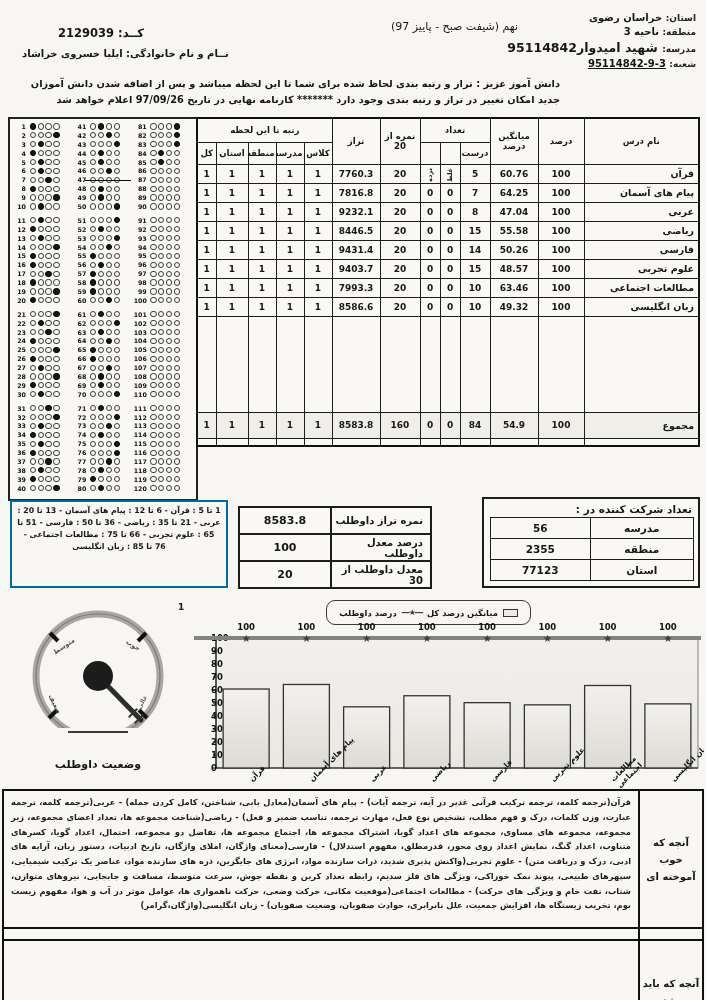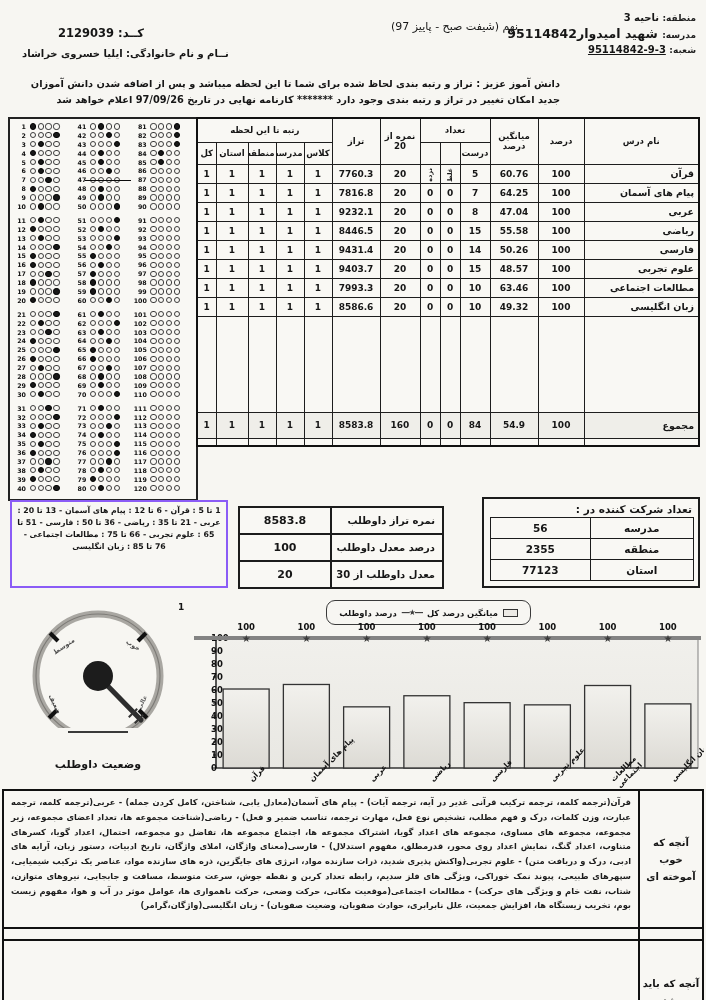--- a/index.html
+++ b/index.html
@@ -28,42 +28,42 @@
   }
   .band { display:flex; }
   .group { width:62px; display:flex; flex-direction:column; }
   .q-row { height:8.9px; display:flex; align-items:center; position:relative; }
   .q-num { width:13px; font-size:6.3px; font-weight:bold; text-align:right; margin-right:2px; color:#111; }
   .bubble { width:6.2px; height:6.2px; border:1px solid #3c3c3c; border-radius:50%; margin-left:1.7px; background:#f9f8f4; }
   .bubble.filled { background:#181818; border-color:#000; }
   .strike { position:absolute; left:12px; right:3px; top:50%; height:1.6px; background:#0c0c0c; }
 
   #sheet-legend {
-    border:2px solid #8b5cf6; font-size:7.8px; font-weight:bold; line-height:1.55;
+    border:2px solid #0369a1; font-size:7.8px; font-weight:bold; line-height:1.55;
     padding:3px 5px; text-align:center; direction:rtl; background:#f8f7f3;
   }
   #sheet-legend .txt { display:block; }
 
   
   #scores-table { border-collapse:collapse; table-layout:fixed; width:502px; direction:rtl; background:#f9f8f4; }
   #scores-table td, #scores-table th { border:1px solid #1e1e1e; text-align:center; vertical-align:middle; font-size:9px; font-weight:bold; overflow:hidden; }
   #scores-table { border:2px solid #111; }
   #scores-table th { font-size:8.6px; line-height:1.2; padding:1px; }
   #scores-table .name-cell { text-align:right; padding-right:4px; font-size:9.5px; }
   #scores-table .h1 { height:24px; } #scores-table .h2 { height:22px; }
   #scores-table .data-row { height:19px; }
   #scores-table .total-row { height:26px; background:#efeee9; }
   #scores-table .filler-row td { height:96px; }
   #scores-table .filler2 td { height:8px; }
   .vlabel { display:inline-block; transform:rotate(-90deg); font-size:6.5px; font-weight:bold; white-space:nowrap; }
 
   
   #summary-table { border-collapse:collapse; direction:rtl; }
   #summary-table td { border:2px solid #1c1c1c; height:27px; font-weight:bold; background:#f9f8f4; }
-  #summary-table .s-lbl { width:112px; font-size:10px; text-align:right; padding-right:7px; }
+  #summary-table .s-lbl { width:100px; font-size:10px; text-align:right; padding-right:7px; }
   #summary-table .s-val { width:92px; font-size:11px; text-align:center; }
 
   #participants { border:2px solid #1c1c1c; background:#f9f8f4; direction:rtl; }
   #participants .p-title { font-size:10.5px; font-weight:bold; text-align:right; padding:4px 6px 2px; }
   #participants table { border-collapse:collapse; margin:0 4px 5px 8px; width:204px; }
   #participants td { border:1.5px solid #1c1c1c; height:21px; font-weight:bold; }
   #participants .p-lbl { width:104px; font-size:10.5px; text-align:center; }
   #participants .p-val { width:100px; font-size:10.5px; text-align:center; }
 
   
@@ -85,20 +85,24 @@
   #feedback-table .spacer td { height:12px; }
   #feedback-table .row1 td { height:138px;border-radius:21px; }
   #feedback-table .row2 td { height:120px; }
 </style>
 </head>
 <body>
 
 <div id="paper" dir="rtl">
 
   <div class="abs" style="top:12px; right:10px; width:265px;">
+    <div class="hdr-line">
+      <span class="lbl">استان:</span>
+      <span>خراسان رضوی</span>
+    </div>
     <div class="hdr-line">
       <span class="lbl">منطقه:</span>
       <span>ناحیه 3</span>
     </div>
     <div class="hdr-line school-line">
       <span class="lbl">مدرسه:</span>
       <span>شهید امیدوار95114842</span>
     </div>
     <div class="hdr-line">
       <span class="lbl">شعبه:</span>

